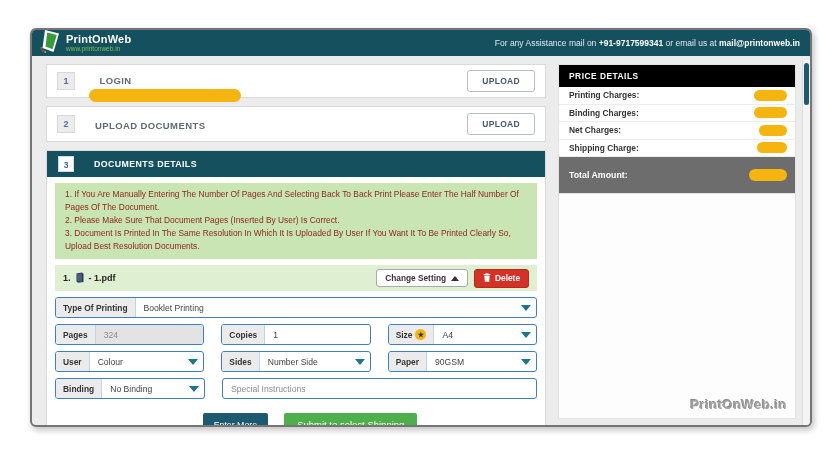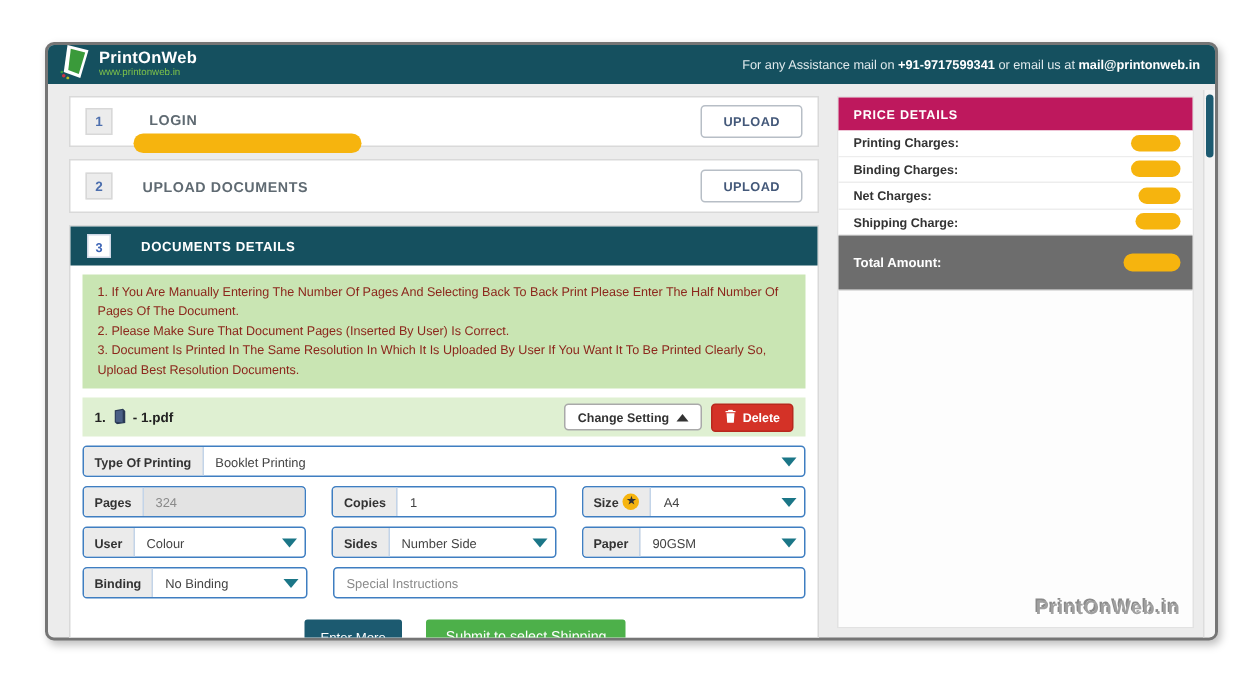--- a/index.html
+++ b/index.html
@@ -56,21 +56,21 @@
   .star { width:11px; height:11px; border-radius:50%; background:#f6b40e; color:#333; font-size:7px; line-height:11px; text-align:center; display:inline-block; }
   .special-input { flex:1; border:1.5px solid #3f7ec1; border-radius:3px; font-size:8.6px; color:#444; padding:0 8px; font-family:"Liberation Sans", sans-serif; height:21px; }
   .special-input::placeholder { color:#8a8a8a; }
 
   .btn-row { display:flex; justify-content:center; gap:16px; margin:8px 0 10px; position:relative; left:14px; }
   .teal-btn { background:#1c5a70; color:#ffffff; border:none; border-radius:2px; font-size:8.8px; padding:6px 11px; font-family:"Liberation Sans", sans-serif; cursor:pointer; }
   .green-btn { background:#4db04a; color:#ffffff; border:none; border-radius:2px; font-size:9.5px; padding:6px 13px; font-family:"Liberation Sans", sans-serif; cursor:pointer; }
 
   
   .price-card { border-bottom:1px solid #e0e0e0; }
-  .price-head { background:#be185d; color:#ffffff; font-size:8.4px; font-weight:bold; letter-spacing:.5px; padding:6px 10px; }
+  .price-head { background:#000000; color:#ffffff; font-size:8.4px; font-weight:bold; letter-spacing:.5px; padding:6px 10px; }
   .price-row { display:flex; justify-content:space-between; align-items:center; padding:0 8px 0 10px; height:17.5px; border-bottom:1px solid #ededed; font-size:8.4px; color:#333; font-weight:bold; background:#ffffff; }
   .price-pill { width:33px; height:11px; border-radius:6px; }
   .total-row { display:flex; justify-content:space-between; align-items:center; background:#6d6d6d; color:#ffffff; font-size:8.8px; font-weight:bold; height:36px; padding:0 8px 0 10px; }
   .total-pill { width:38px; height:12px; border-radius:7px; }
   .watermark { position:absolute; right:8px; bottom:6px; font-size:13px; font-weight:bold; letter-spacing:.5px; color:#a0a0a0; text-shadow:1px 1px 0 #ffffff, -1px -1px 0 #8a8a8a; }
 
   
   .scrollbar { position:absolute; top:30px; right:0; bottom:0; width:8px; background:#f4f4f4; border-left:1px solid #dddddd; }
   .scroll-thumb { position:absolute; top:3px; left:1px; width:5px; height:42px; background:#1c5a70; border-radius:3px; }
 </style>

